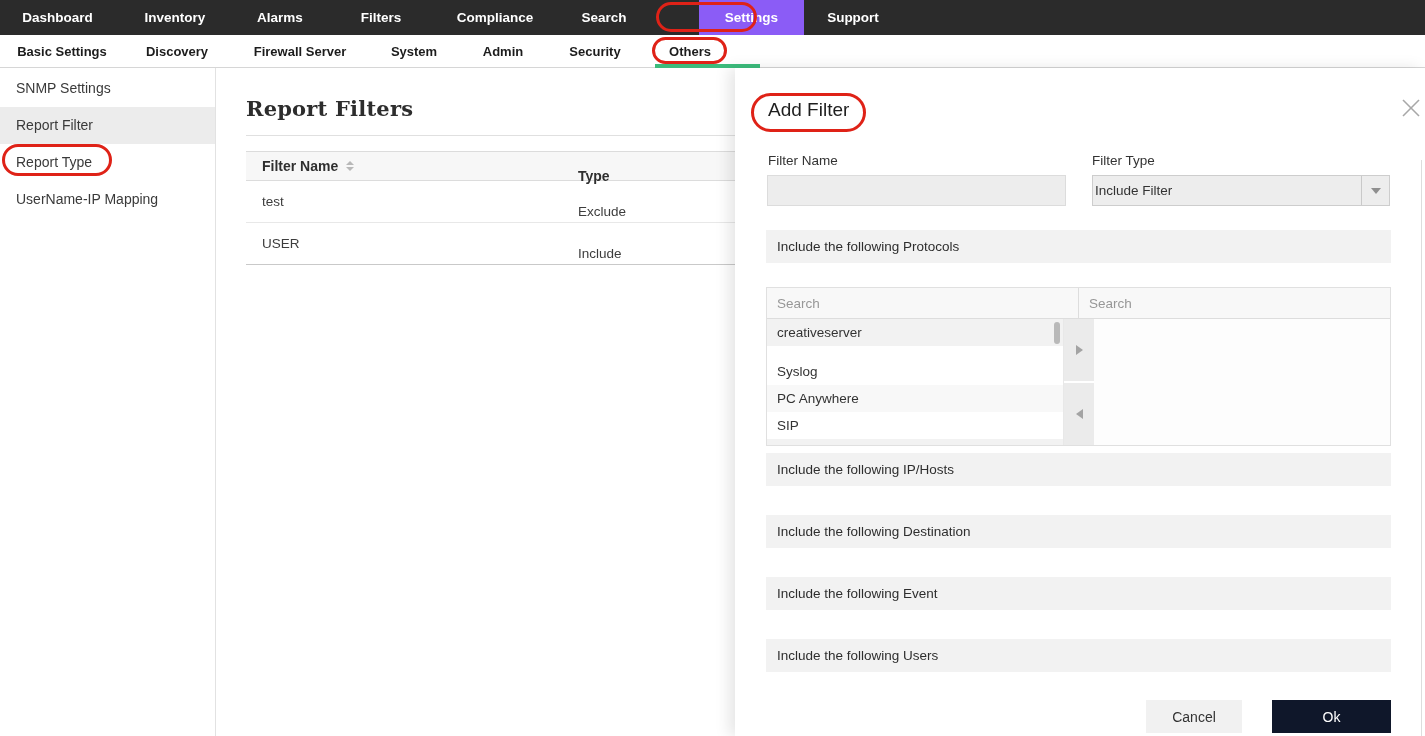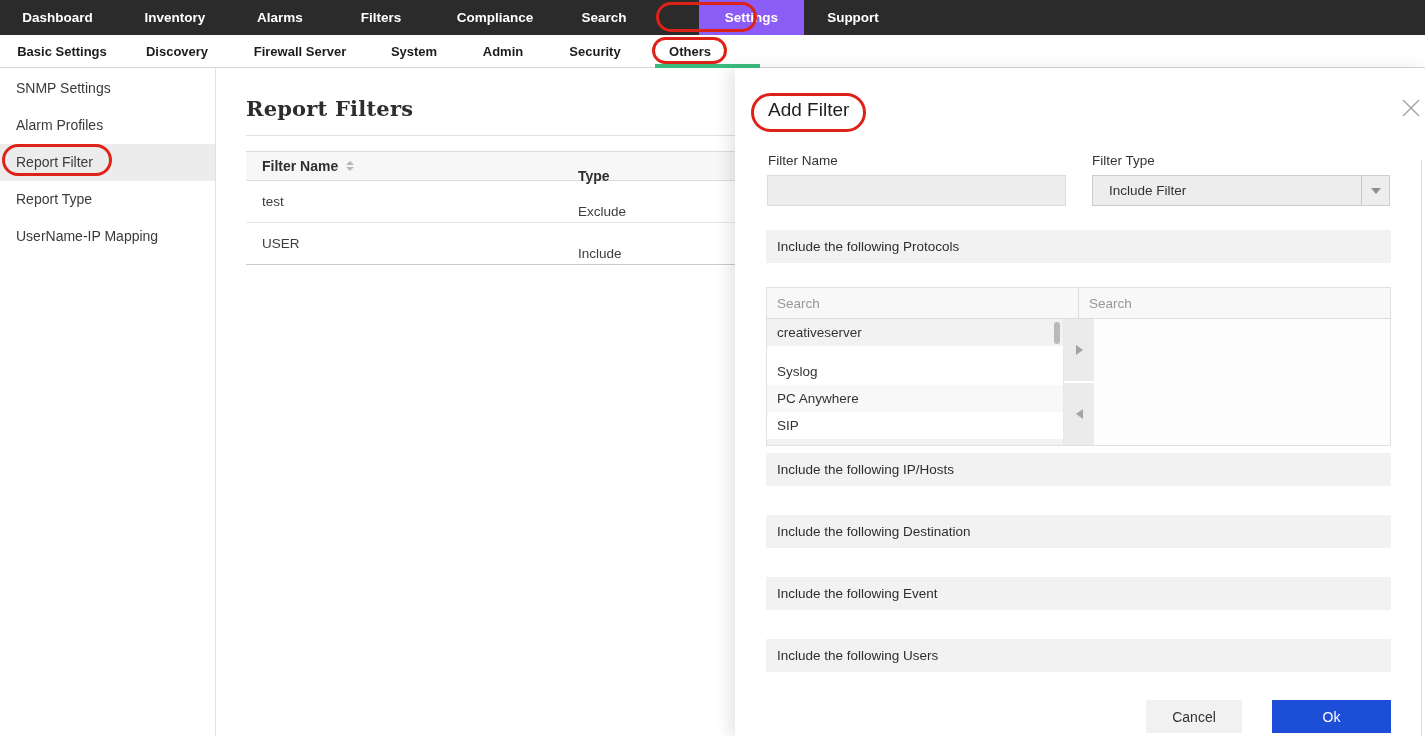--- a/index.html
+++ b/index.html
@@ -59,21 +59,21 @@
   .panel-close { position:absolute; left:666px; top:30px; width:20px; height:20px; cursor:pointer; }
   .fld-label { position:absolute; font-size:13.5px; color:#333; }
   .lbl-name { left:33px; top:85px; }
   .lbl-type { left:357px; top:85px; }
   .txt-input { position:absolute; left:32px; top:107px; width:299px; height:31px;
                background:#ededed; border:1px solid #dcdcdc; font-size:13.5px; color:#333;
                padding:0 10px; outline:none; }
   .select { position:absolute; left:357px; top:107px; width:298px; height:31px;
             background:#ededed; border:1px solid #cdcdcd; display:flex; align-items:center;
             font-size:13.5px; color:#333; cursor:pointer; }
-  .select-value { padding-left:16px; }
+  .select-value { padding-left:2px; }
   .select-caret-box { margin-left:auto; width:28px; height:100%; border-left:1px solid #c9c9c9;
                       display:flex; align-items:center; justify-content:center; }
   .caret-dn { width:0; height:0; border-left:5px solid transparent; border-right:5px solid transparent;
               border-top:6px solid #8f8f8f; }
 
   .sec-bar { position:absolute; left:31px; width:625px; height:33px; background:#f2f2f2;
              display:flex; align-items:center; padding-left:11px; font-size:13.5px;
              color:#2e2e2e; cursor:pointer; }
   .sec-protocols   { top:162px; }
   .sec-iphosts     { top:385px; }
@@ -109,21 +109,21 @@
              border-left:7px solid #a3a3a3; }
   .arrow-l { width:0; height:0; border-top:5px solid transparent; border-bottom:5px solid transparent;
              border-right:7px solid #a3a3a3; }
   .dst-list { flex:1; background:#fdfdfd; }
 
   .panel-scroll-track { position:absolute; left:686px; top:92px; width:1px; height:576px; background:#ddd; }
 
   .btn { position:absolute; top:632px; height:33px; border:none; font-size:14px;
          font-family:"Liberation Sans", sans-serif; cursor:pointer; }
   .btn-cancel { left:411px; width:96px; background:#f1f1f1; color:#333; }
-  .btn-ok { left:537px; width:119px; background:#1d4ed8; color:#fff; }
+  .btn-ok { left:537px; width:119px; background:#0f172a; color:#fff; }
 
   
   .oval { position:absolute; border:3px solid #df2217; border-radius:999px;
           pointer-events:none; z-index:60; background:transparent; }
   .oval-settings { left:656px; top:2px;  width:101px; height:30px; }
   .oval-others   { left:652px; top:37px; width:75px;  height:27px; }
   .oval-reportfilter { left:2px; top:144px; width:110px; height:32px; }
   .oval-addfilter { left:751px; top:93px; width:115px; height:39px; }
 </style>
 </head>
@@ -148,21 +148,20 @@
     <div class="sn-item" style="width:140px">Firewall Server</div>
     <div class="sn-item" style="width:88px">System</div>
     <div class="sn-item" style="width:90px">Admin</div>
     <div class="sn-item" style="width:94px">Security</div>
     <div class="sn-item" style="width:96px">Others</div>
     <div class="sn-underline"></div>
   </div>
 
   <div class="sidebar">
     <div class="sb-item">SNMP Settings</div>
-    <div class="sb-item">Alarm Profiles</div>
     <div class="sb-item selected">Report Filter</div>
     <div class="sb-item">Report Type</div>
     <div class="sb-item">UserName-IP Mapping</div>
   </div>
 
   <div class="main">
     <div class="main-title">Report Filters</div>
     <div class="main-divider"></div>
     <div class="ftable">
       <div class="ft-header">

